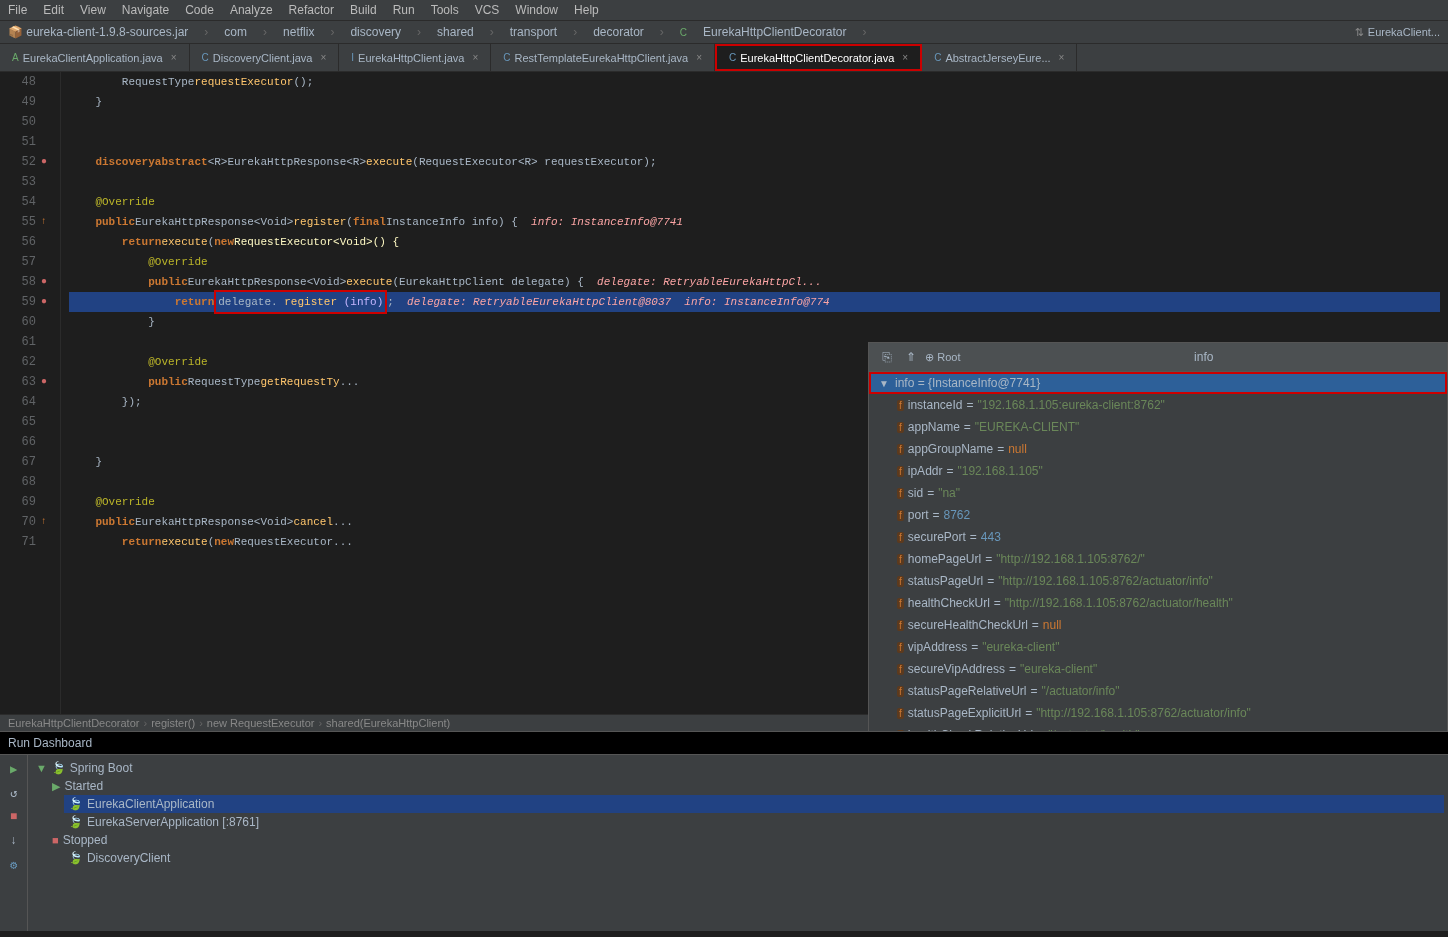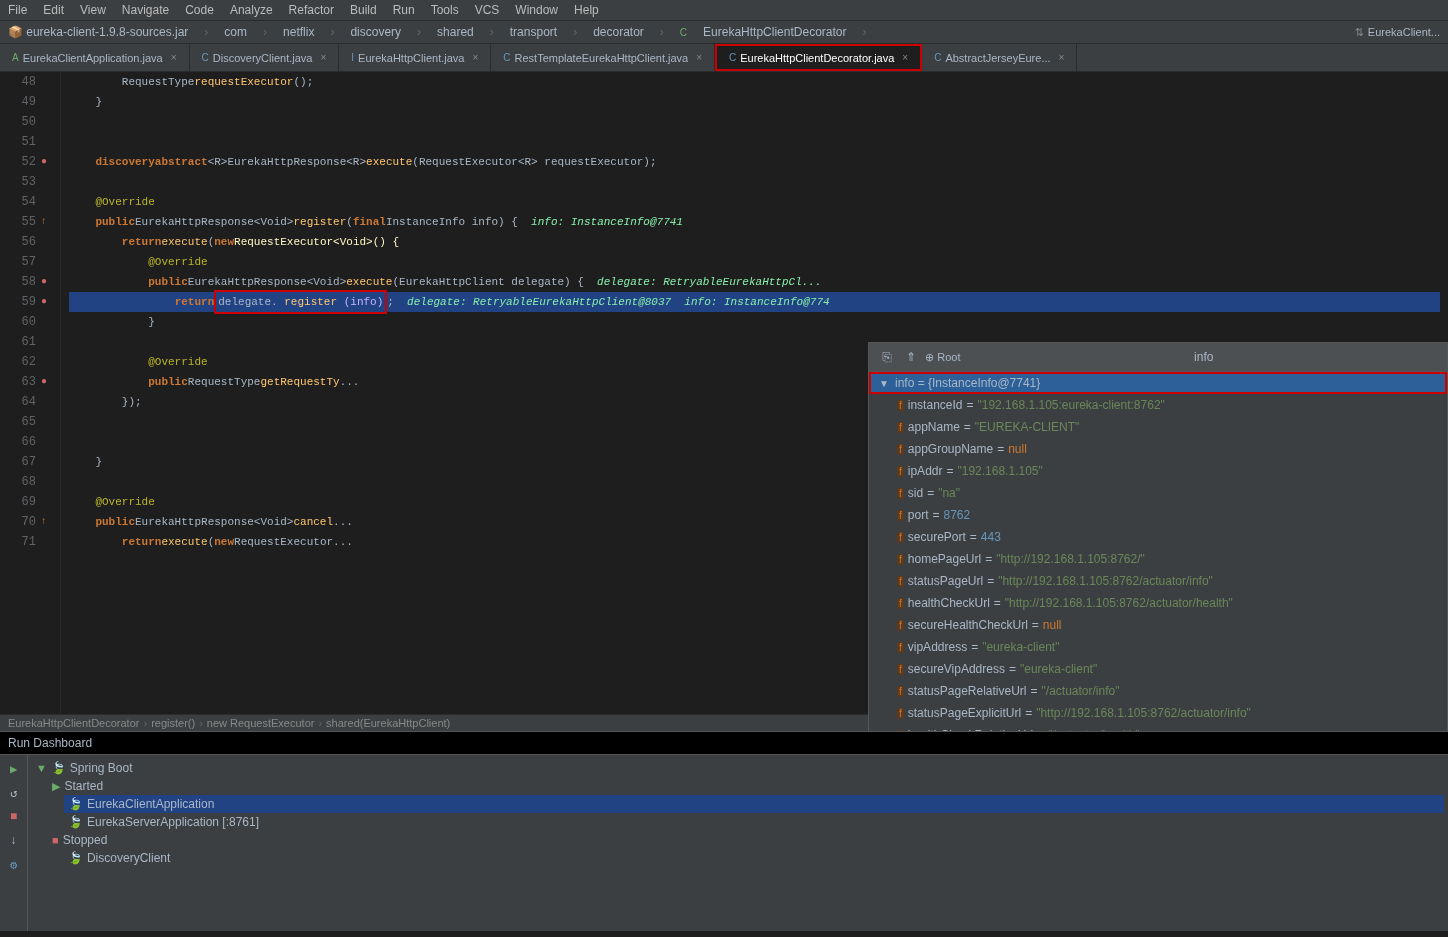--- a/index.html
+++ b/index.html
@@ -142,21 +142,21 @@
       align-items: center;
     }
 
     .code-line.highlighted-line {
       background: #214283;
     }
 
     
     .kw { color: #cc7832; font-weight: bold; }
     .type { color: #a9b7c6; }
-    .comment { color: #86efac; font-style: italic; }
+    .comment { color: #fca5a5; font-style: italic; }
     .annotation { color: #bbb529; }
 
     
     .debug-popup {
       position: absolute;
       right: 0;
       top: 270px;
       width: 580px;
       background: #3c3f41;
       border: 1px solid #555;

